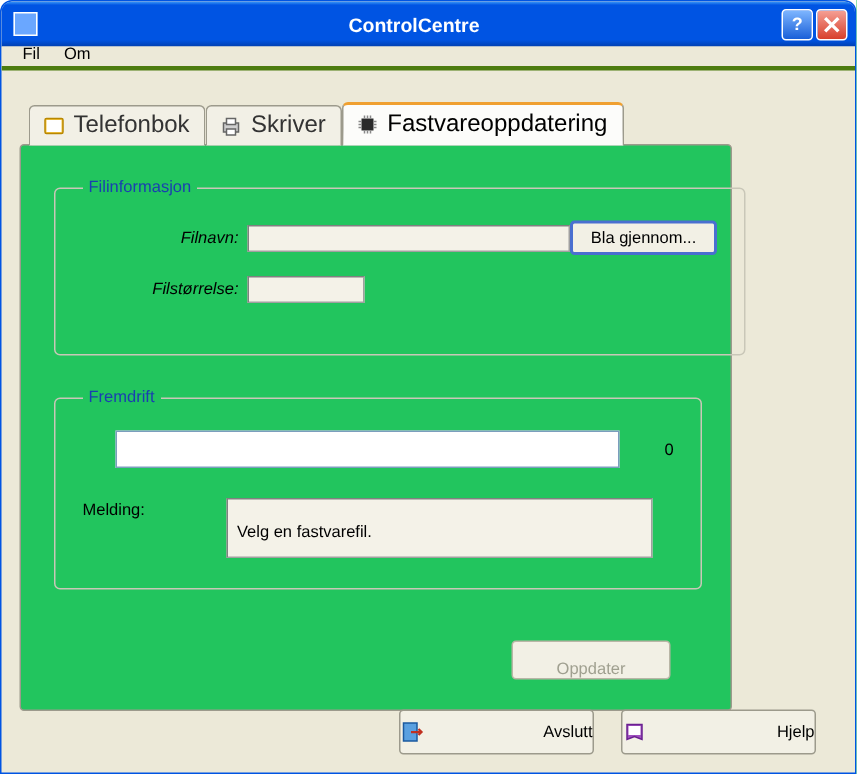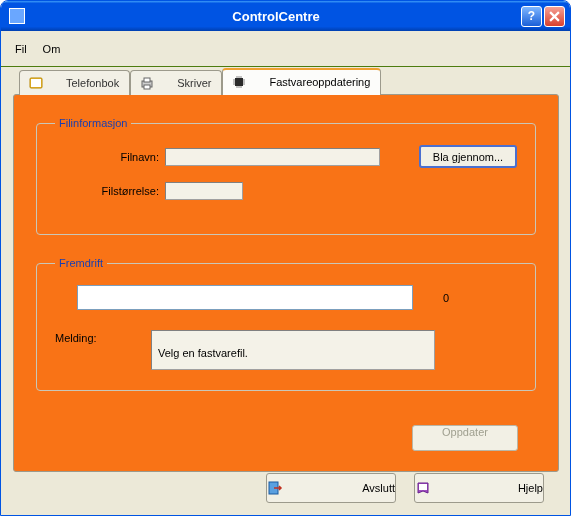--- a/index.html
+++ b/index.html
@@ -43,73 +43,73 @@
     display: flex;
     align-items: center;
     justify-content: center;
     font-weight: bold;
     color: #fff;
     font-size: 12px;
   }
   .help-btn { background: linear-gradient(to bottom, #7eb6ff, #1a5fd8); }
   .close-btn { background: linear-gradient(to bottom, #f5a095, #d8402c); font-size: 13px; }
   .menubar {
-    height: 36px;
+    height: 16px;
     background: #ece9d8;
-    border-bottom: 1px solid #4d7c0f;
-    display: flex;
-    align-items: center;
+    border-bottom: 3px solid #4d7c0f;
+    display: flex;
+    align-items: flex-end;
     padding: 0 6px;
     font-size: 11px;
   }
   .menu-item { padding: 2px 8px; cursor: default; }
   .client {
     position: absolute;
     top: 52px; left: 0; right: 0; bottom: 0;
     padding: 14px 12px 12px 12px;
   }
   .tabstrip {
     display: flex;
     align-items: flex-end;
     position: relative;
     z-index: 2;
     margin-left: 6px;
   }
   .tab {
     display: flex;
     align-items: center;
-    gap: 22px;
+    gap: 5px;
     padding: 4px 10px 4px 8px;
     background: #f7f5ee;
     border: 1px solid #9c9a8c;
     border-bottom: none;
     border-radius: 4px 4px 0 0;
     margin-right: 0px;
     position: relative;
     top: 1px;
-    font-size: 11px;
+    font-size: 16px;
     color: #000;
     justify-content: flex-end;
   }
   .tab.inactive { background: #f2f0e6; color: #333; }
   .tab.active {
     background: #fcfcfa;
     border-top: 2px solid #f0a030;
     z-index: 3;
     padding-top: 4px;
     padding-bottom: 5px;
     top: 1px;
   }
   .tab-icon { width: 16px; height: 16px; display:inline-block; }
   .icon-book svg, .icon-printer svg, .icon-chip svg { display:block; }
   .tab-panel {
     border: 1px solid #9c9a8c;
-    background: #f97316;
-    border-radius: 3px;
-    width: 546px;
+    background: #22c55e;
+    border-radius: 3px;
+    width: 475px;
     height: 378px;
     position: relative;
     padding: 22px 22px 16px 22px;
   }
   fieldset {
     border: 1px solid #c9c7b8;
     border-radius: 4px;
     padding: 16px 18px 20px 18px;
     margin: 0 0 22px 0;
   }
@@ -117,20 +117,21 @@
     color: #1a3fb0;
     font-size: 11px;
     padding: 0 4px;
   }
   .row { display: flex; align-items: center; margin-bottom: 14px; }
   .label {
     width: 110px;
     text-align: right;
     padding-right: 6px;
     color: #000;
+    font-style: italic;
   }
   .sunken {
     border: 1px solid #a0a0a0;
     border-top-color: #808080;
     border-left-color: #808080;
     background: #f4f2e8;
     display: inline-block;
     height: 18px;
   }
   .fn-field { width: 215px; }
@@ -169,21 +170,21 @@
   .update-btn {
     position: absolute;
     right: 40px;
     bottom: 20px;
     width: 106px; height: 26px;
     background: #f2f0e5;
     border: 1px solid #b9b6a6;
     border-radius: 3px;
     color: #a0a090;
     font-size: 11px;
-    display:flex; align-items:flex-start; justify-content:center;
+    display:flex; align-items:flex-end; justify-content:center;
   }
   .bottom-buttons {
     position: absolute;
     right: 26px;
     bottom: 12px;
     display: flex;
     gap: 18px;
   }
   .bottom-btn {
     width: 130px; height: 30px;

